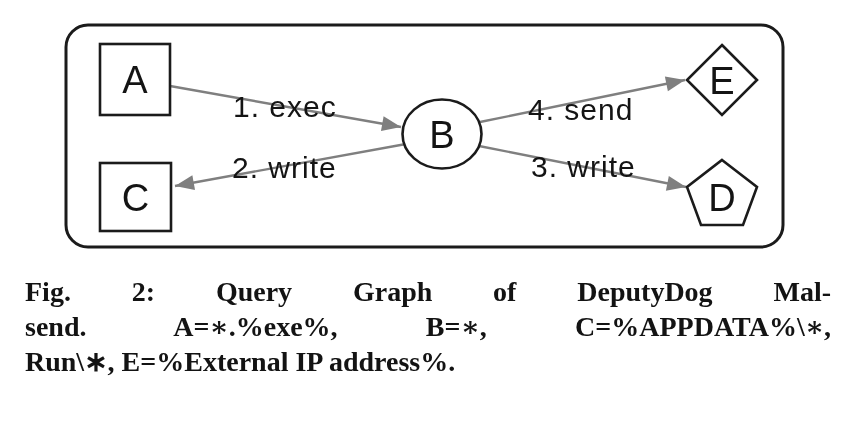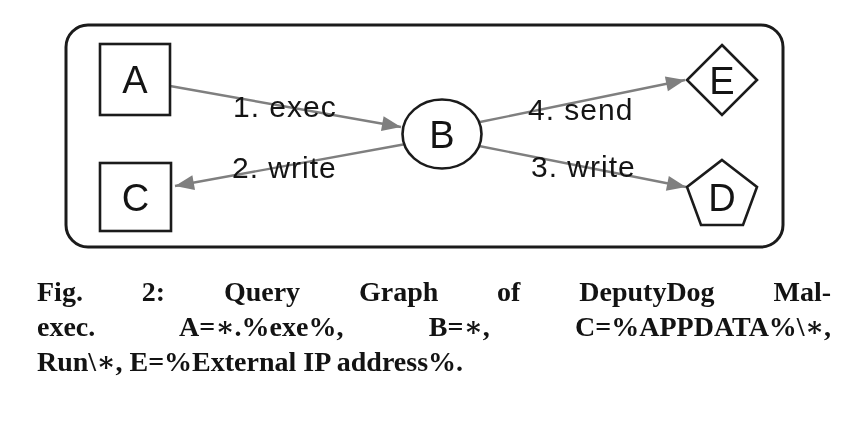--- a/index.html
+++ b/index.html
@@ -35,25 +35,25 @@
     font-family: "Liberation Serif", "DejaVu Serif", serif;
     font-weight: bold;
     font-size: 28px;
     line-height: 35px;
     color: #131313;
   }
   .caption .cap-line {
     text-align: justify;
     text-align-last: justify;
     white-space: nowrap;
-    margin-left: 12px;
   }
   .caption .cap-line.last {
     text-align: right;
     text-align-last: left;
+    font-family: Liberation Serif, serif;
   }
 </style>
 </head>
 <body>
 
 <div class="page">
 
   <svg class="graph-svg" width="845" height="272" viewBox="0 0 845 272">
     <defs>
       <marker id="arrowhead" markerUnits="userSpaceOnUse" viewBox="0 0 21 17" markerWidth="21" markerHeight="17" refX="20" refY="8.5" orient="auto">
@@ -81,17 +81,17 @@
     <text class="node-label" x="722" y="93.5" text-anchor="middle">E</text>
 
     <text class="edge-label" x="233" y="117">1. exec</text>
     <text class="edge-label" x="232" y="178">2. write</text>
     <text class="edge-label" x="531" y="177">3. write</text>
     <text class="edge-label" x="528" y="120">4. send</text>
   </svg>
 
   <div class="caption">
     <div class="cap-line">Fig. 2: Query Graph of DeputyDog Mal-</div>
-    <div class="cap-line">exec. A=∗.%exe%, B=∗, C=%APPDATA%\∗,</div>
+    <div class="cap-line">send. A=∗.%exe%, B=∗, C=%APPDATA%\∗,</div>
     <div class="cap-line last">Run\∗, E=%External IP address%.</div>
   </div>
 
 </div>
 
 </body></html>

